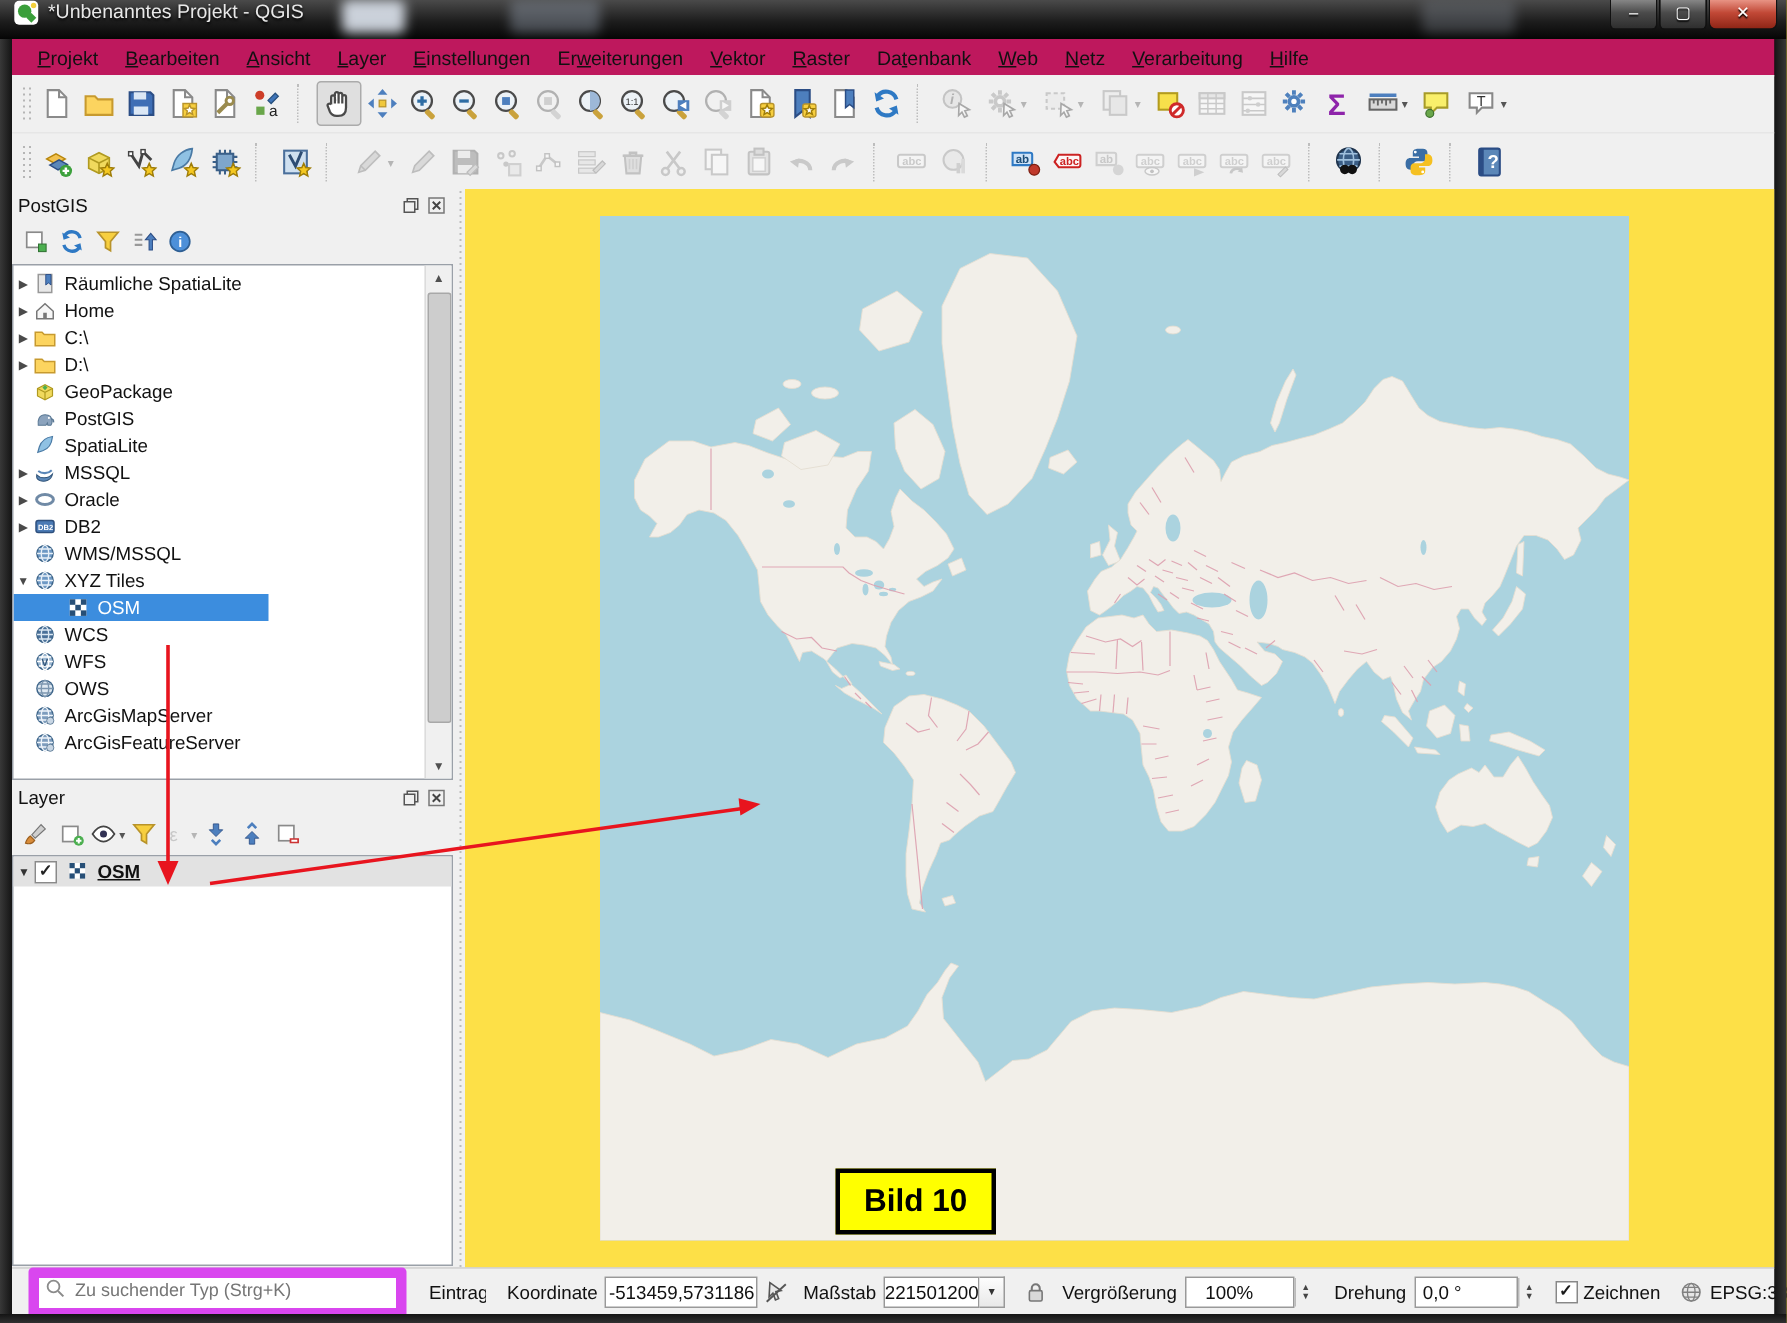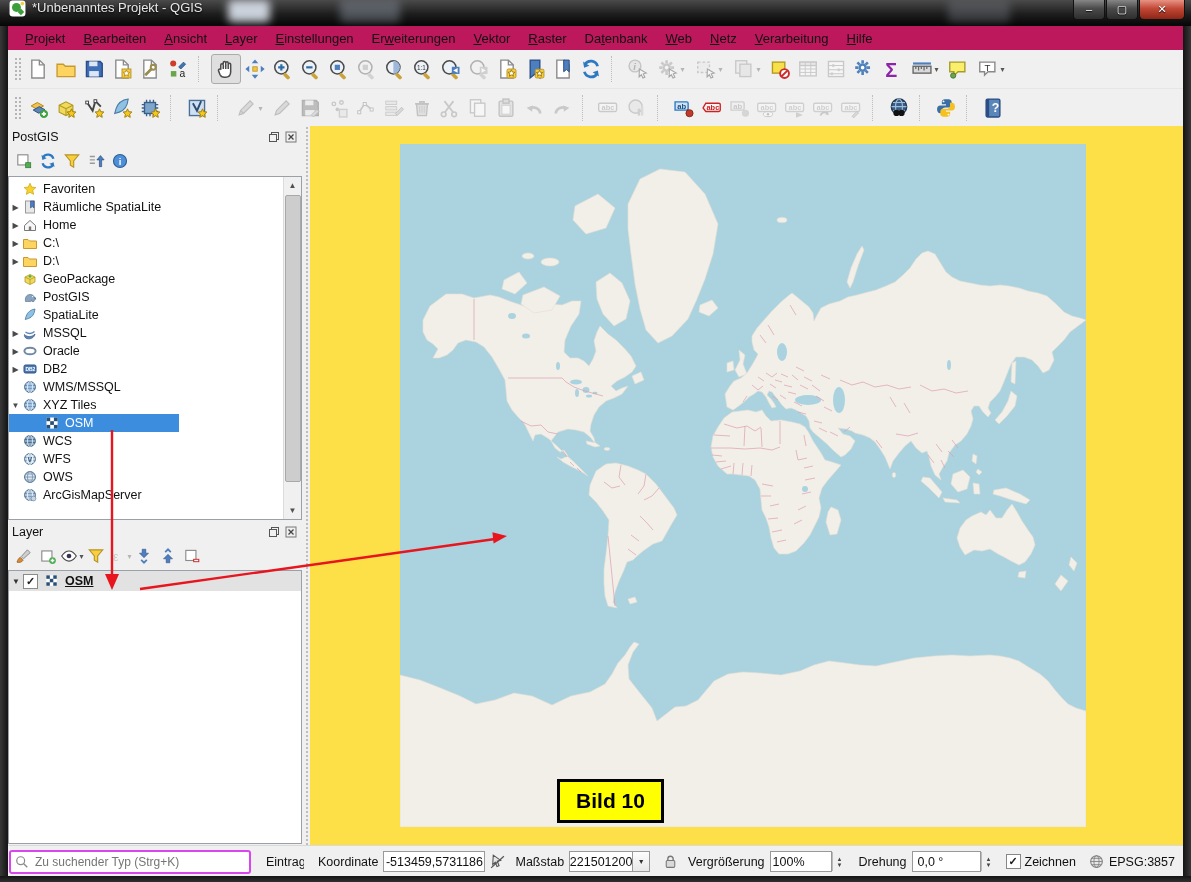--- a/index.html
+++ b/index.html
@@ -56,21 +56,21 @@
   .lrow{height:20px;display:flex;align-items:center;background:#e2e2e2}
   .lrow .exp{width:14px;text-align:center;font-size:8px;color:#333}
   .lrow .cb{width:13px;height:13px;background:#fff;border:1px solid #8a8a8a;font-size:11px;line-height:12px;text-align:center;font-weight:bold;color:#222;margin-right:6px}
   .lrow .ticon{width:16px;height:16px;margin-right:5px}
   .lrow .tlabel{font-weight:bold;text-decoration:underline}
   
   #mapimg{position:absolute;left:90px;top:18px;width:686px;height:683px}
   .bild{position:absolute;left:247px;top:653px;width:101px;height:38px;background:#ffff00;border:3px solid #000;display:flex;align-items:center;justify-content:center;font-weight:bold;font-size:21px;color:#000}
   
   .statusbar{position:absolute;left:8px;right:8px;top:845px;height:31px;background:#f0f0f0;border-top:1px solid #d9d9d9;display:flex;align-items:center;font-size:12.5px}
-  .sb-search{width:238px;height:20px;background:#fff;border:2px solid #d946ef;border-radius:3px;display:flex;align-items:center;margin-left:1px;flex:0 0 auto}
+  .sb-search{width:238px;height:20px;background:#fff;border:7px solid #d946ef;border-radius:3px;display:flex;align-items:flex-start;margin-left:11px;flex:0 0 auto}
   .sb-search input{border:none;outline:none;flex:1;font-size:12px;color:#555;font-family:"Liberation Sans",sans-serif;background:transparent}
   .sb-msg{width:38px;overflow:hidden;margin-left:15px;white-space:nowrap;flex:0 0 auto}
   .sb-label{margin:0 5px;flex:0 0 auto}
   .sb-input{height:19px;background:#fff;border:1px solid #999;text-align:center;font-size:12.5px;display:flex;align-items:center;justify-content:center;flex:0 0 auto}
   .spin{width:14px;height:19px;border-left:1px solid #bbb;display:flex;flex-direction:column;align-items:center;justify-content:center;font-size:6px;color:#444;flex:0 0 auto}
   .combo-arrow{width:16px;height:19px;border:1px solid #999;border-left:none;background:linear-gradient(#fdfdfd,#e8e8e8);font-size:7px;color:#333;text-align:center;line-height:19px;flex:0 0 auto}
   .sb-ic{margin:0 4px;flex:0 0 auto;width:17px;height:17px}
   .sb-cb{width:13px;height:13px;background:#fff;border:1px solid #888;font-size:11px;line-height:12px;text-align:center;font-weight:bold;color:#1a1a1a;margin:0 4px 0 10px;flex:0 0 auto}
   #arrows{position:absolute;left:0;top:0;z-index:60;pointer-events:none}
 </style>
@@ -628,27 +628,20 @@
             <span class="tbtn">
               <svg viewBox="0 0 16 16" width="18" height="18">
                 <circle cx="8" cy="8" r="5.8" fill="#4d90d9" stroke="#2e5f94"></circle>
                 <text x="6.9" y="11.4" font-size="8.5" font-weight="bold" fill="#fff">i</text>
               </svg>
             </span>
           </div>
         <div class="treebox" style="top:50px">
           <div id="browserTree" style="padding-top:3px">
               <div class="trow">
-                <span class="exp"></span>
-                <span class="ticon"><svg viewBox="0 0 16 16" width="16" height="16">
-                    <polygon points="8.0,2.2 9.7,6.1 13.9,6.5 10.8,9.3 11.6,13.4 8.0,11.3 4.4,13.4 5.2,9.3 2.1,6.5 6.3,6.1 " fill="#f8d22a" stroke="#c9a312" stroke-width=".7"></polygon>
-                  </svg></span>
-                <span class="tlabel" style="">Favoriten</span>
-              </div>
-              <div class="trow">
                 <span class="exp">▶</span>
                 <span class="ticon"><svg viewBox="0 0 16 16" width="16" height="16">
                     <rect x="3.5" y="2" width="9" height="12" fill="#e8e8e8" stroke="#999"></rect>
                     <path d="M8.5 2h3.5v7l-1.7-1.4L8.5 9z" fill="#4d7fbe" stroke="#2b4d85" stroke-width="0.6"></path>
                   </svg></span>
                 <span class="tlabel" style="">Räumliche SpatiaLite</span>
               </div>
               <div class="trow">
                 <span class="exp">▶</span>
                 <span class="ticon"><svg viewBox="0 0 16 16" width="16" height="16">
@@ -781,20 +774,30 @@
               </div>
               <div class="trow">
                 <span class="exp"></span>
                 <span class="ticon"><svg viewBox="0 0 16 16" width="16" height="16">
                     <circle cx="8" cy="8" r="5.4" fill="#7d9cbd" stroke="#3c6489"></circle>
                     <ellipse cx="8" cy="8" rx="2.5" ry="5.4" fill="none" stroke="#eef4fa" stroke-width=".9"></ellipse>
                     <path d="M2.7 8h10.6M3.8 5h8.4M3.8 11h8.4" fill="none" stroke="#eef4fa" stroke-width="0.9"></path>
                     <circle cx="11.5" cy="11.5" r="2.4" fill="#c8d6e4" stroke="#5a7894" stroke-width=".6"></circle>
                   </svg></span>
                 <span class="tlabel" style="">ArcGisMapServer</span>
+              </div>
+              <div class="trow">
+                <span class="exp"></span>
+                <span class="ticon"><svg viewBox="0 0 16 16" width="16" height="16">
+                    <circle cx="8" cy="8" r="5.4" fill="#7d9cbd" stroke="#3c6489"></circle>
+                    <ellipse cx="8" cy="8" rx="2.5" ry="5.4" fill="none" stroke="#eef4fa" stroke-width=".9"></ellipse>
+                    <path d="M2.7 8h10.6M3.8 5h8.4M3.8 11h8.4" fill="none" stroke="#eef4fa" stroke-width="0.9"></path>
+                    <circle cx="11.5" cy="11.5" r="2.4" fill="#c8d6e4" stroke="#5a7894" stroke-width=".6"></circle>
+                  </svg></span>
+                <span class="tlabel" style="">ArcGisFeatureServer</span>
               </div>
             </div>
           <div class="scrollbar">
             <div class="sbtn">▲</div>
             <div class="sthumb" style="top:18px;height:285px"></div>
             <div class="sbtn" style="position:absolute;bottom:0;width:100%">▼</div>
           </div>
         </div>
       </div>
 
@@ -981,21 +984,21 @@
         <line x1="2" y1="14" x2="14" y2="3" stroke="#555" stroke-width="1.2"></line>
       </svg>
     <span class="sb-label">Maßstab</span>
     <div class="sb-input" style="width:62px">221501200</div>
     <div class="combo-arrow">▼</div>
     <svg class="sb-ic" style="margin-left:12px" viewBox="0 0 16 16">
         <rect x="4" y="7" width="8" height="6.5" rx="1" fill="#d9d9d9" stroke="#777"></rect>
         <path d="M5.5 7V5.5a2.5 2.5 0 015 0V7" fill="none" stroke="#777" stroke-width="1.3"></path>
       </svg>
     <span class="sb-label">Vergrößerung</span>
-    <div class="sb-input" style="width:58px;justify-content:flex-start;padding-left:2px">100%</div>
+    <div class="sb-input" style="width:58px;justify-content:flex-start;padding-left:13px">100%</div>
     <div class="spin">
         <span>▲</span>
         <span>▼</span>
       </div>
     <span class="sb-label" style="margin-left:12px">Drehung</span>
     <div class="sb-input" style="width:62px;justify-content:flex-start;padding-left:5px">0,0 °</div>
     <div class="spin">
         <span>▲</span>
         <span>▼</span>
       </div>

